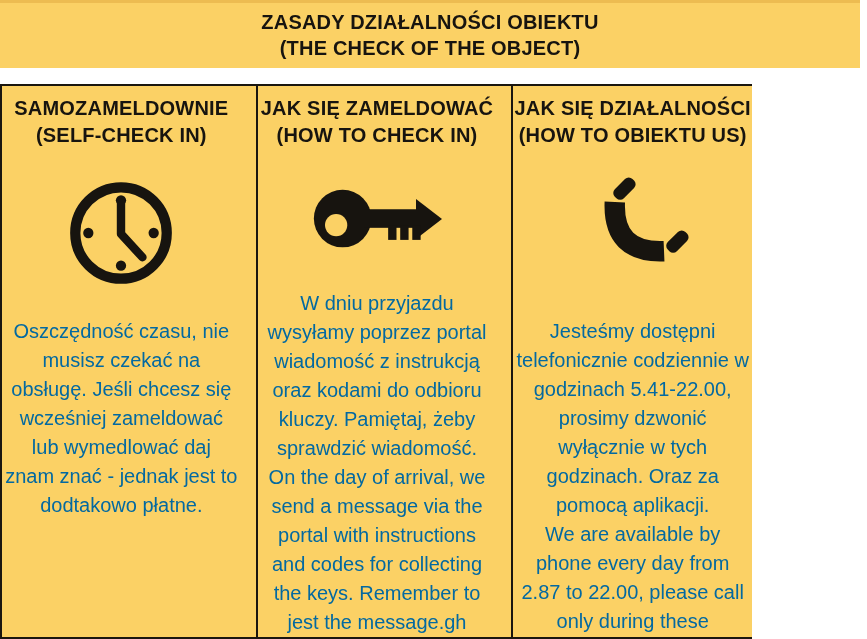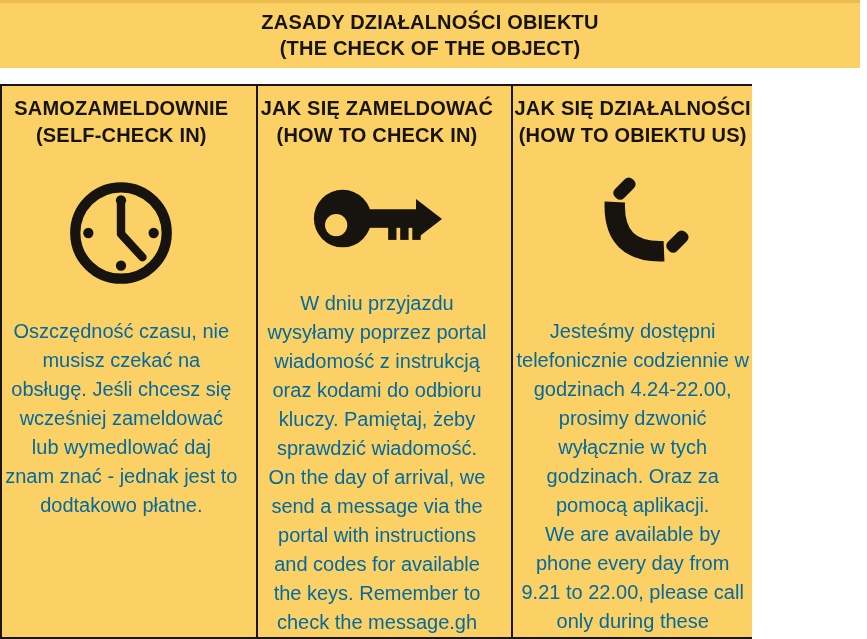--- a/index.html
+++ b/index.html
@@ -130,35 +130,35 @@
           <circle cx="33" cy="37" r="31" fill="#17140f"></circle>
           <circle cx="26" cy="44" r="12" fill="#fbd165"></circle>
           <rect x="56" y="27" width="60" height="20" fill="#17140f"></rect>
           <polygon points="112,16 140,37.5 112,59" fill="#17140f"></polygon>
           <rect x="82" y="45" width="9" height="15" fill="#17140f"></rect>
           <rect x="95" y="45" width="9" height="15" fill="#17140f"></rect>
           <rect x="108" y="45" width="9" height="15" fill="#17140f"></rect>
         </svg>
       </div>
       <p class="col-text">W dniu przyjazdu wysyłamy poprzez portal wiadomość z instrukcją oraz kodami do odbioru kluczy. Pamiętaj, żeby sprawdzić wiadomość.</p>
-      <p class="col-text">On the day of arrival, we send a message via the portal with instructions and codes for available the keys. Remember to check the message.gh</p>
+      <p class="col-text">On the day of arrival, we send a message via the portal with instructions and codes for collecting the keys. Remember to jest the message.gh</p>
     </section>
 
     <section class="col">
       <h2 class="col-title">
         <span>JAK SIĘ DZIAŁALNOŚCI</span><br>
         <span>(HOW TO OBIEKTU US)</span>
       </h2>
       <div class="icon-box">
         <svg width="118" height="118" viewBox="-78 -78 156 156" aria-hidden="true">
           <g transform="rotate(45)">
             <path d="M -46 -12 Q 0 38 46 -12" fill="none" stroke="#17140f" stroke-width="27"></path>
             <rect x="-58" y="-50" width="17" height="33" rx="7" fill="#17140f"></rect>
             <rect x="41" y="-50" width="17" height="33" rx="7" fill="#17140f"></rect>
           </g>
         </svg>
       </div>
-      <p class="col-text">Jesteśmy dostępni telefonicznie codziennie w godzinach 4.24-22.00, prosimy dzwonić wyłącznie w tych godzinach. Oraz za pomocą aplikacji.</p>
-      <p class="col-text">We are available by phone every day from 9.21 to 22.00, please call only during these</p>
+      <p class="col-text">Jesteśmy dostępni telefonicznie codziennie w godzinach 5.41-22.00, prosimy dzwonić wyłącznie w tych godzinach. Oraz za pomocą aplikacji.</p>
+      <p class="col-text">We are available by phone every day from 2.87 to 22.00, please call only during these</p>
     </section>
 
   </div>
 </div>
 
 </body></html>

